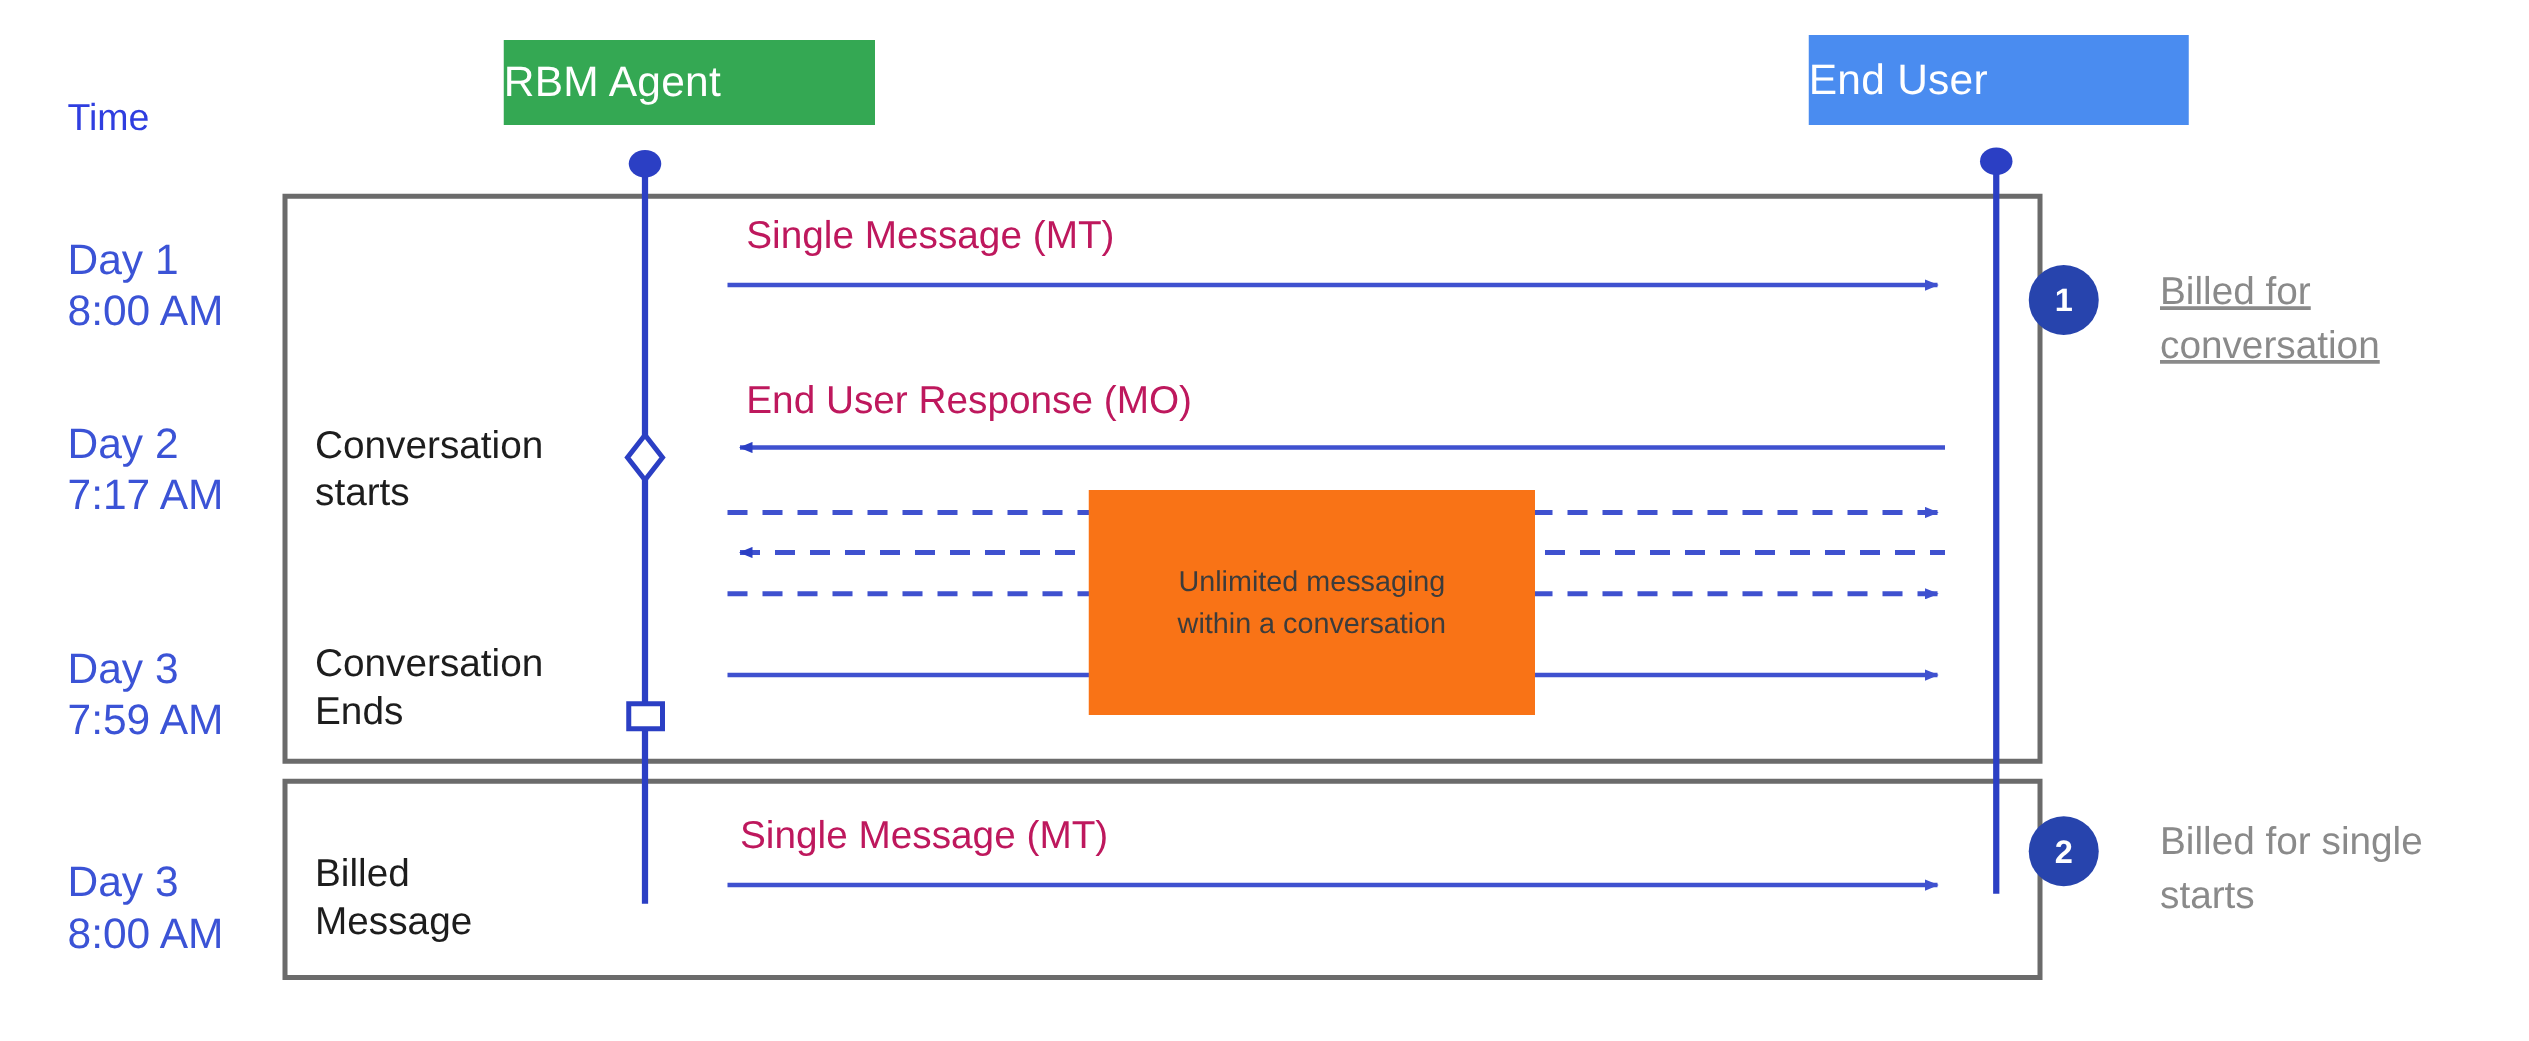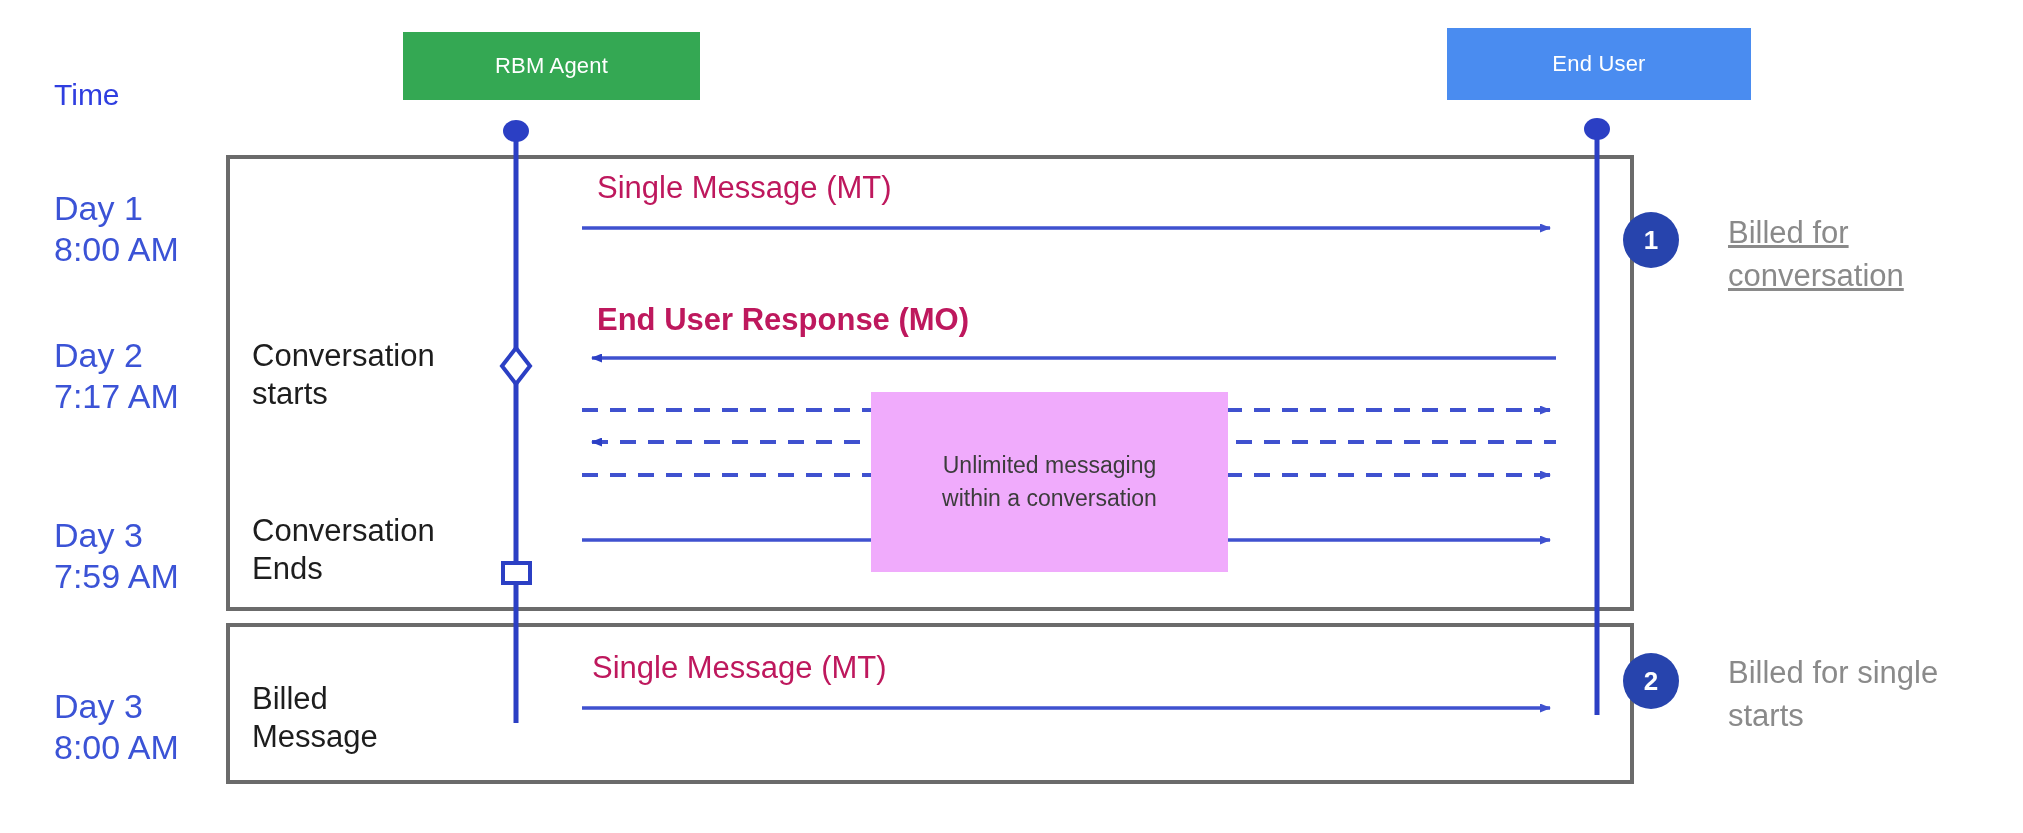--- a/index.html
+++ b/index.html
@@ -7,22 +7,22 @@
     font-family:"Liberation Sans","DejaVu Sans",sans-serif;
     width:2023px;height:833px;position:relative;overflow:hidden;
   }
   #stage{position:absolute;left:0;top:0;width:2023px;height:833px;}
   #svg{position:absolute;left:0;top:0;width:2023px;height:833px;}
 
   .abs{position:absolute;}
 
   
   .actor-box{
-    position:absolute;display:flex;align-items:center;justify-content:center;
-    color:#ffffff;font-size:22px;letter-spacing:.2px;
+    position:absolute;display:flex;align-items:center;justify-content:flex-start;
+    color:#ffffff;font-size:34px;letter-spacing:.2px;
   }
   .actor-rbm{left:403px;top:32px;width:297px;height:68px;background:#34a853;}
   .actor-user{left:1447px;top:28px;width:304px;height:72px;background:#4a8cf0;}
 
   
   .time-title{
     left:54px;top:78px;color:#2f3ee0;font-size:30px;
     text-underline-offset:4px;
   }
   .time-lbl{color:#3b53d6;font-size:34px;line-height:1.22;white-space:pre-line;}
@@ -33,26 +33,26 @@
 
   
   .stage-lbl{color:#1d1d1d;font-size:31px;line-height:1.24;white-space:pre-line;}
   .s1{left:252px;top:337px;}
   .s2{left:252px;top:512px;}
   .s3{left:252px;top:680px;}
 
   
   .msg-lbl{color:#be185d;font-size:31px;white-space:nowrap;}
   .m1{left:597px;top:170px;}
-  .m2{left:597px;top:302px;font-weight:bold;}
+  .m2{left:597px;top:302px;}
   .m3{left:592px;top:650px;}
 
   
   .note{
-    left:871px;top:392px;width:357px;height:180px;background:#f0abfc;
+    left:871px;top:392px;width:357px;height:180px;background:#f97316;
     display:flex;align-items:center;justify-content:center;text-align:center;
   }
   .note span{color:#3c3c3c;font-size:23px;line-height:1.42;white-space:pre-line;}
 
   
   .badge{
     position:absolute;width:56px;height:56px;border-radius:50%;
     background:#2744ad;color:#fff;font-size:26px;font-weight:bold;
     display:flex;align-items:center;justify-content:center;
   }

